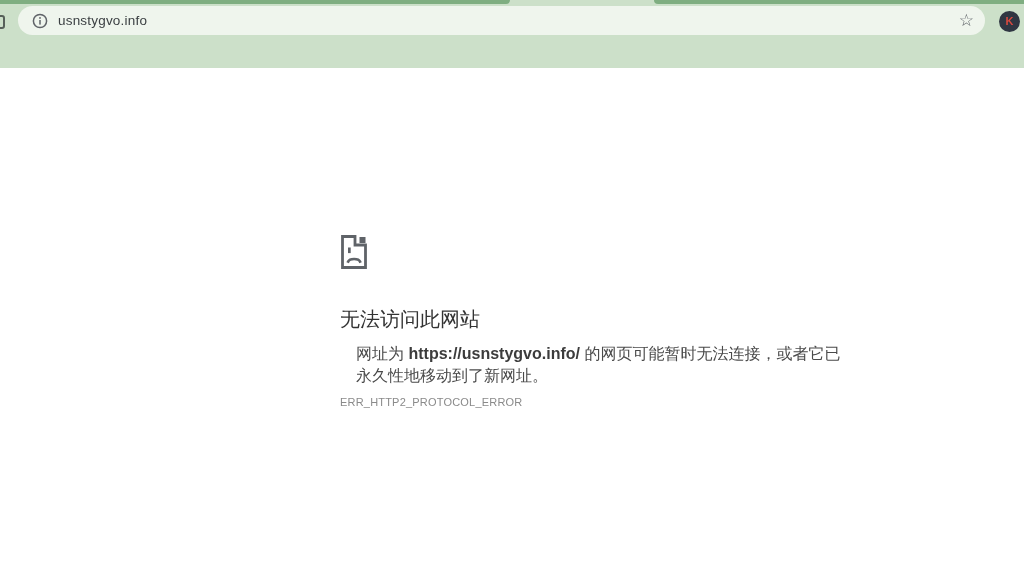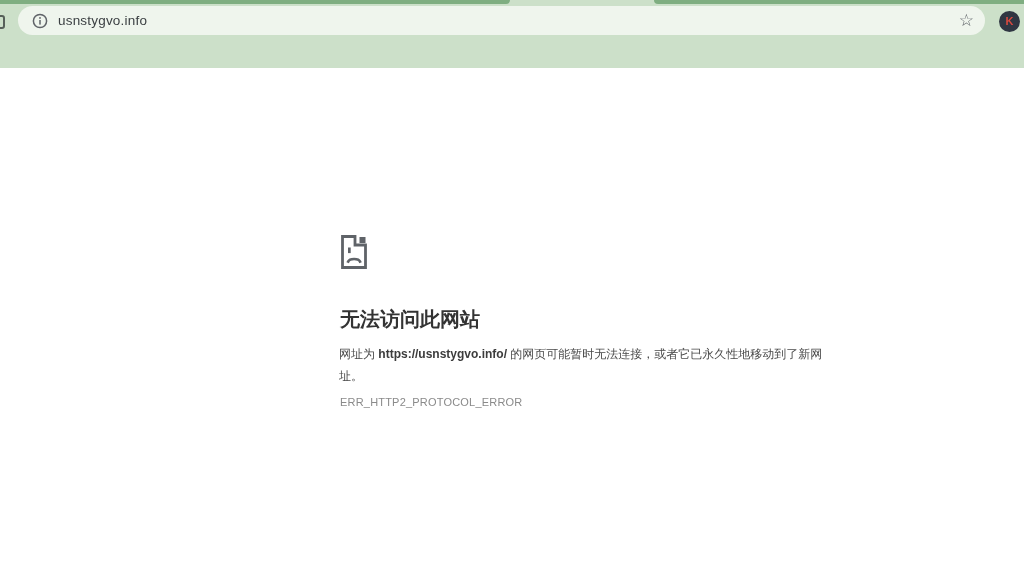--- a/index.html
+++ b/index.html
@@ -83,28 +83,28 @@
 
   
   .content {
     position: relative;
     width: 1024px; height: 520px;
     background: #ffffff;
   }
   .sad-file-icon { position: absolute; left: 340px; top: 166px; }
   .error-title {
     position: absolute; left: 340px; top: 237px;
-    font-size: 20px; font-weight: 700;
+    font-size: 20px; font-weight: 400;
     color: #333333;
     line-height: 28px;
   }
   .error-message {
-    position: absolute; left: 339px; top: 275px;
+    position: absolute; left: 356px; top: 275px;
     width: 486px;
-    font-size: 12px; line-height: 22px;
+    font-size: 16px; line-height: 22px;
     color: #4a4a4a;
   }
   .error-message b { color: #3c3c3c; }
   .error-code {
     position: absolute; left: 340px; top: 328px;
     font-size: 11px;
     color: #8a8a8a;
     letter-spacing: 0.2px;
   }
 </style>

